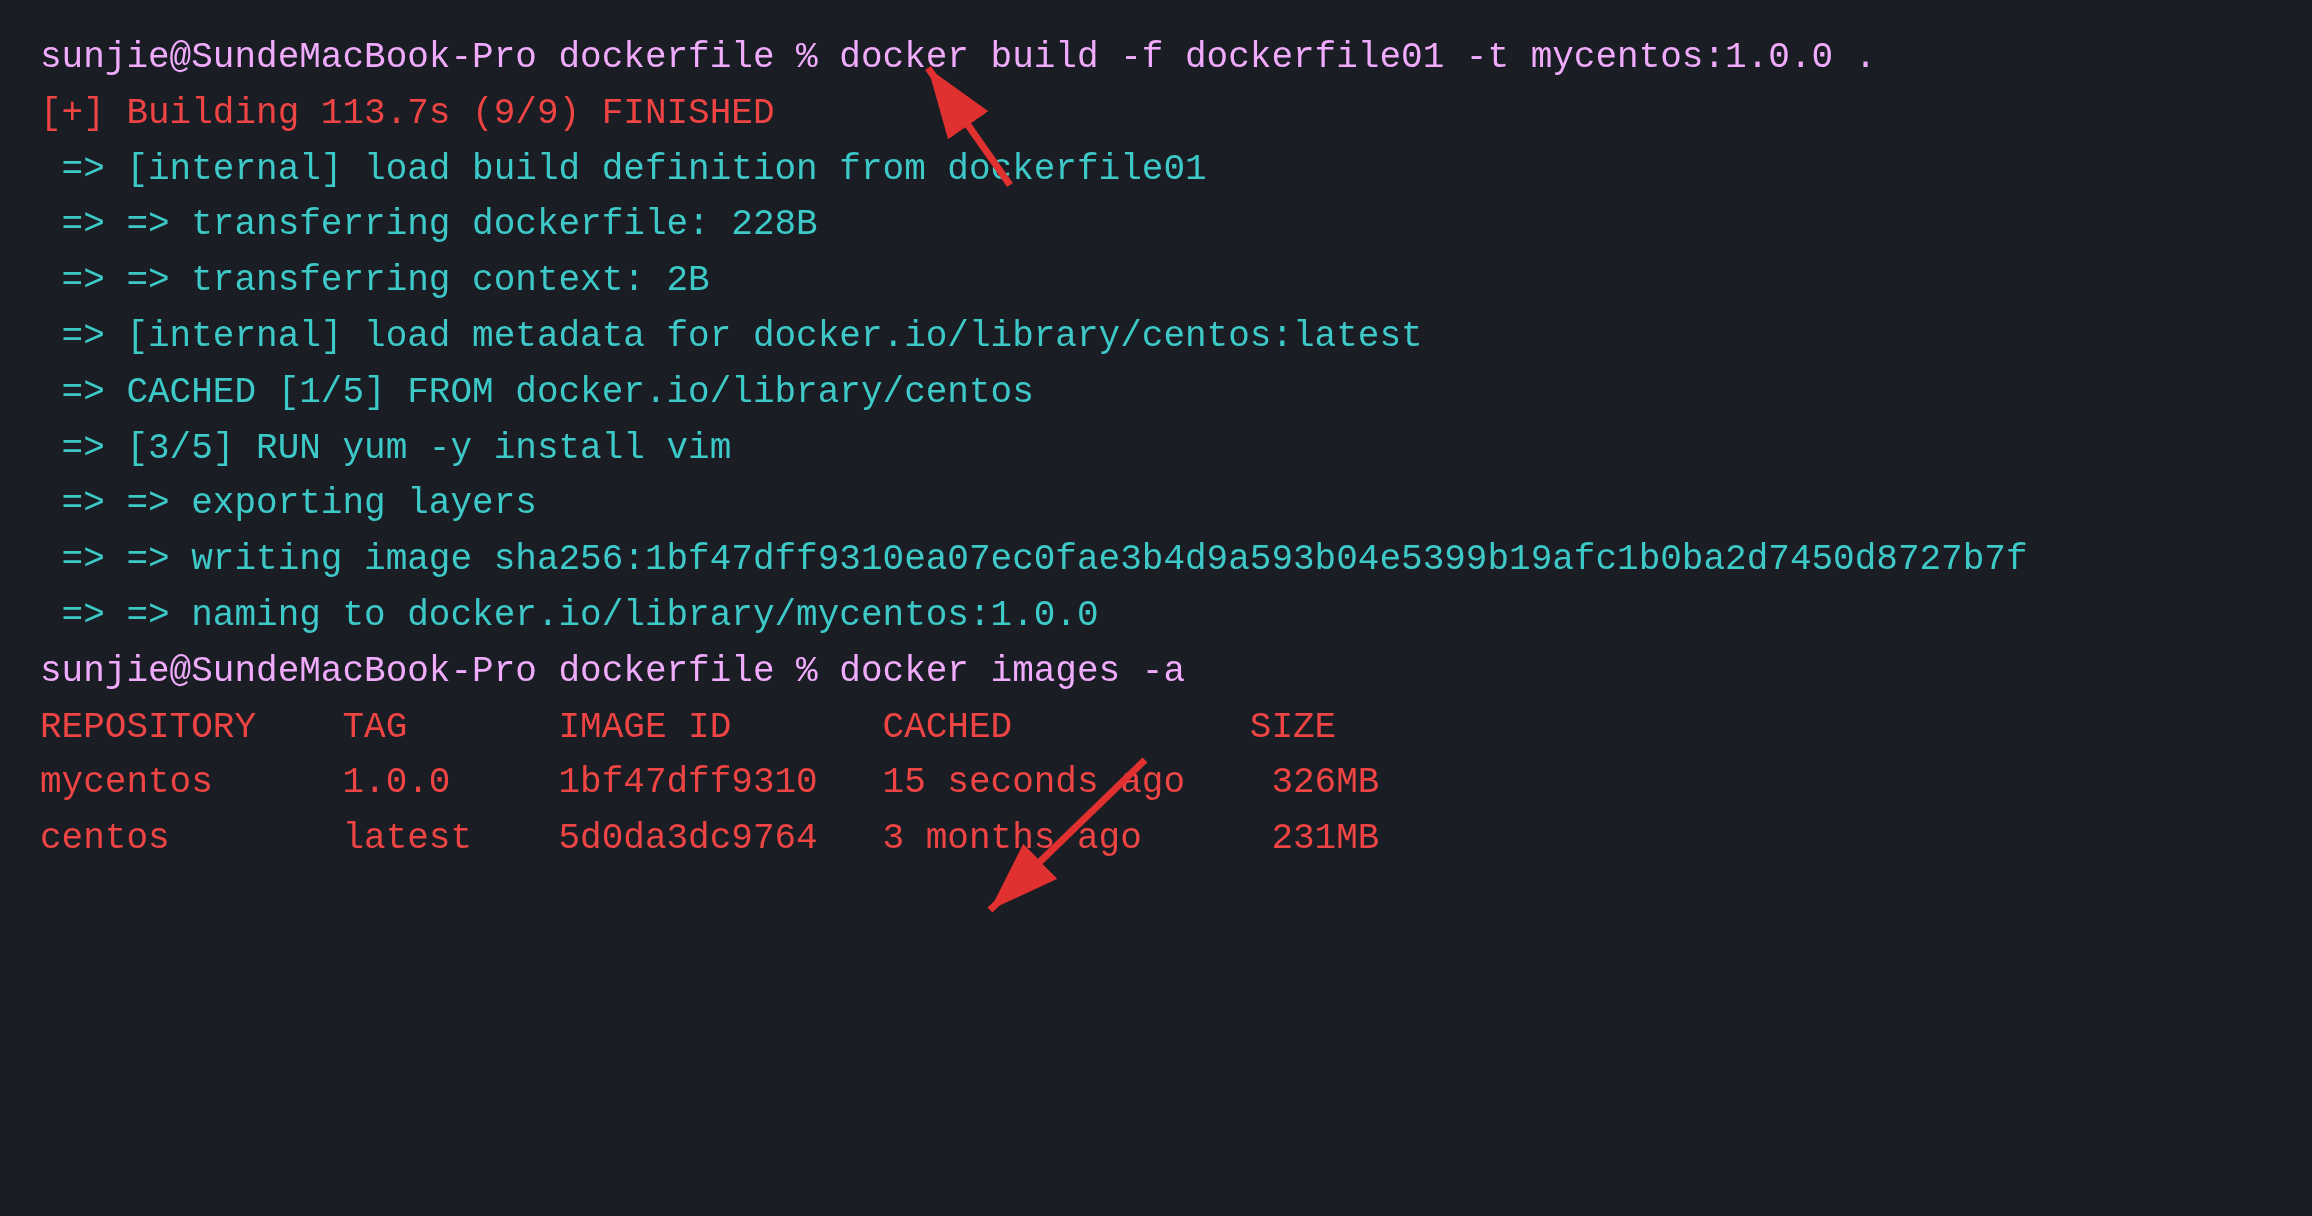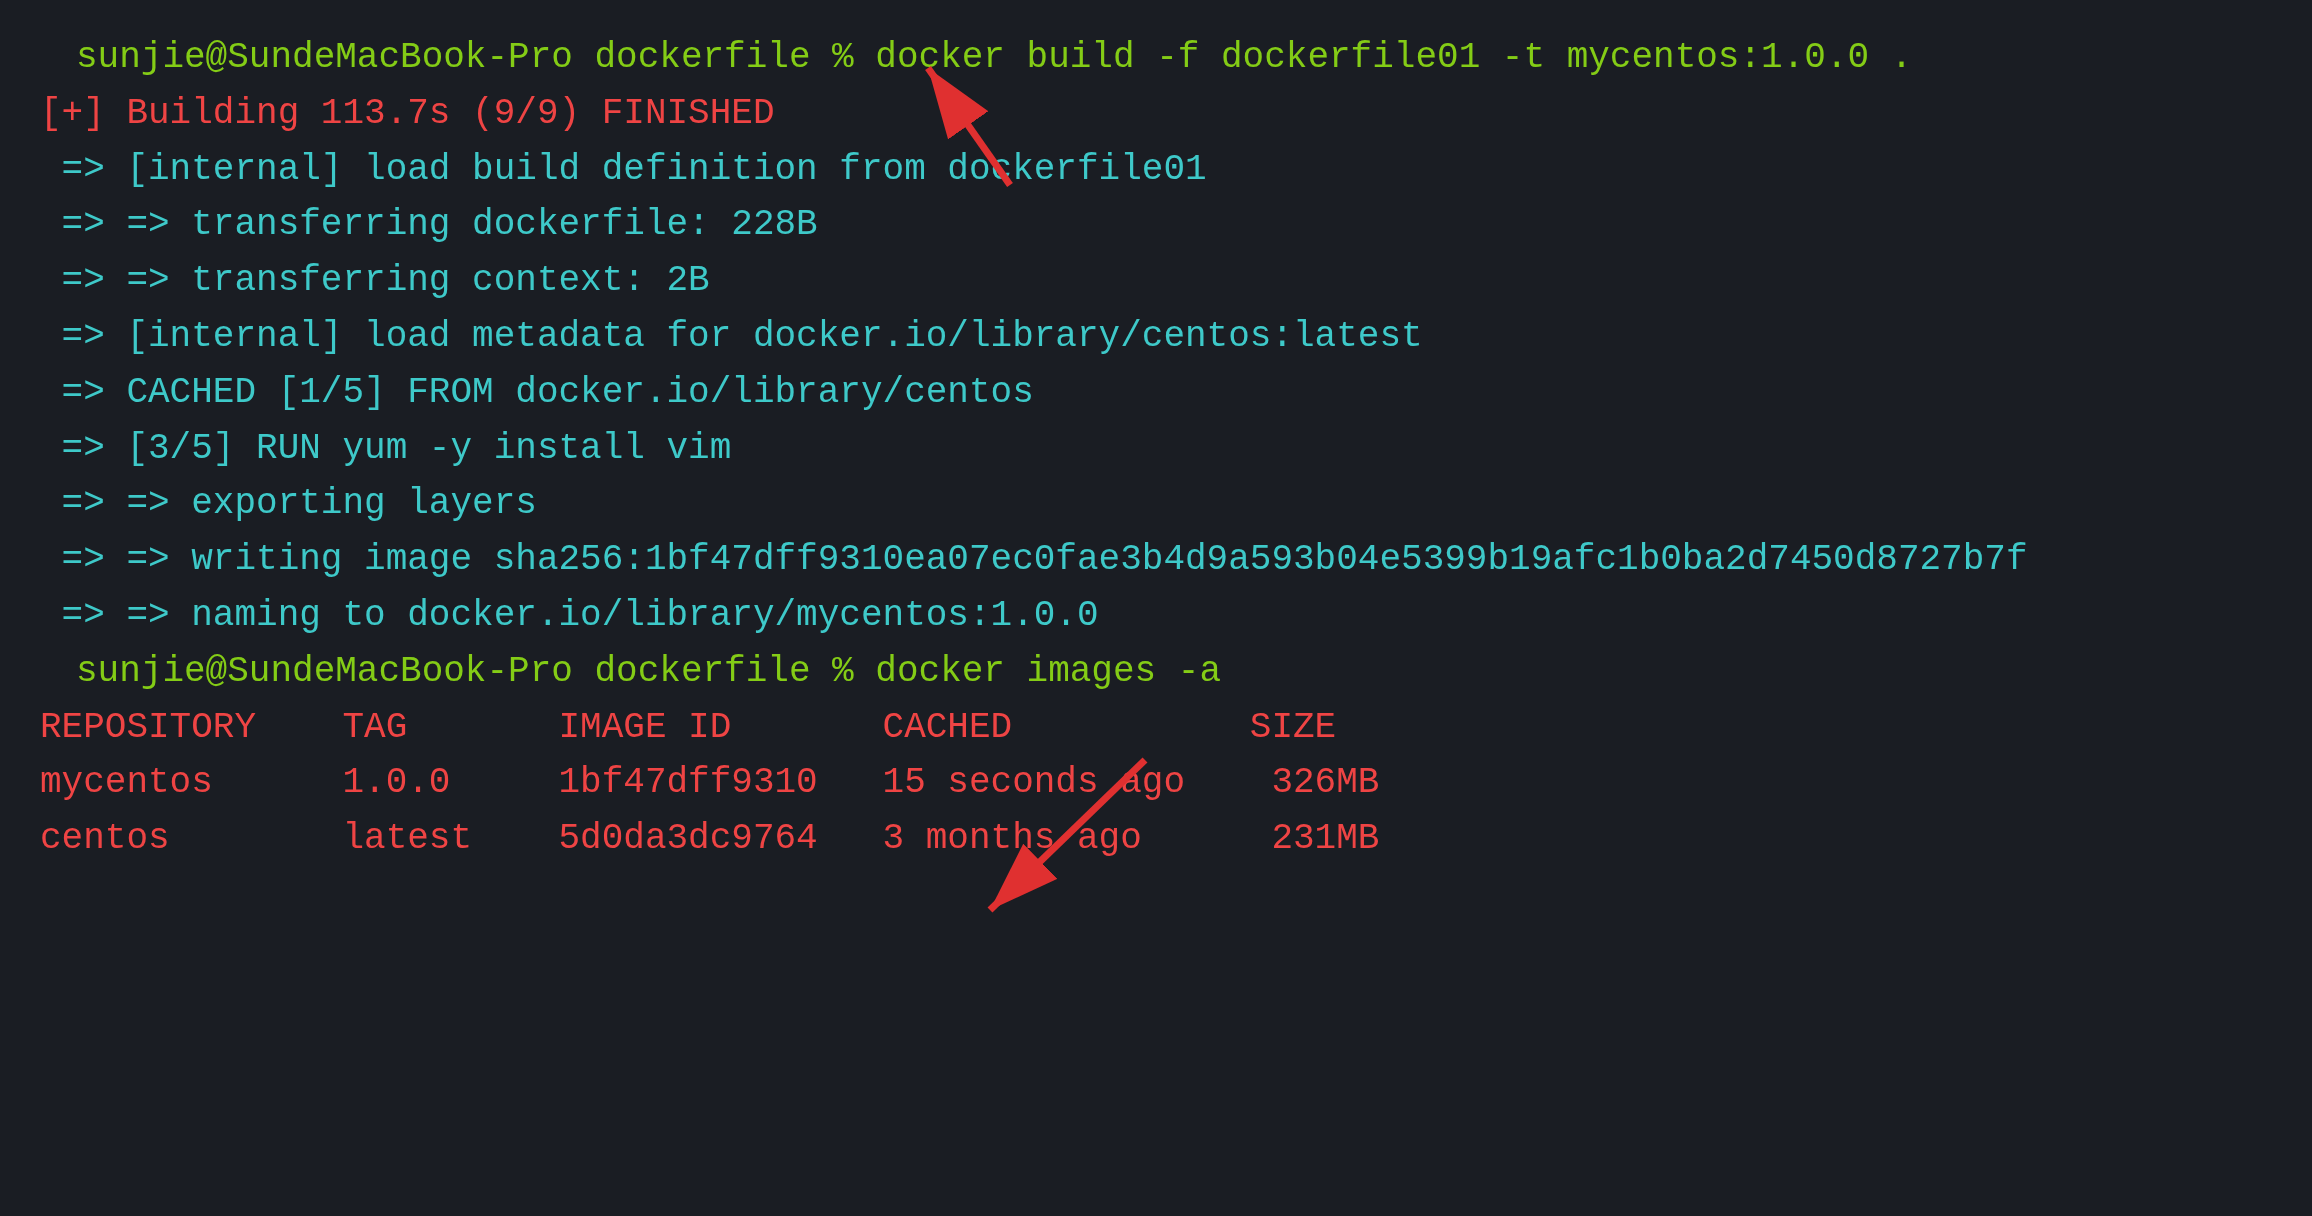--- a/index.html
+++ b/index.html
@@ -24,21 +24,21 @@
       padding: 30px 40px;
       position: relative;
     }
 
     .line {
       font-size: 36px;
       line-height: 1.55;
       white-space: pre;
     }
 
-    .white { color: #84cc16; margin-left: 36px; }
+    .white { color: #f0abfc; }
     .green { color: #ef4444; }
     .cyan  { color: #3ec9c9; }
 
     
     .arrows-overlay {
       position: absolute;
       top: 0;
       left: 0;
       width: 2312px;
       height: 1216px;

